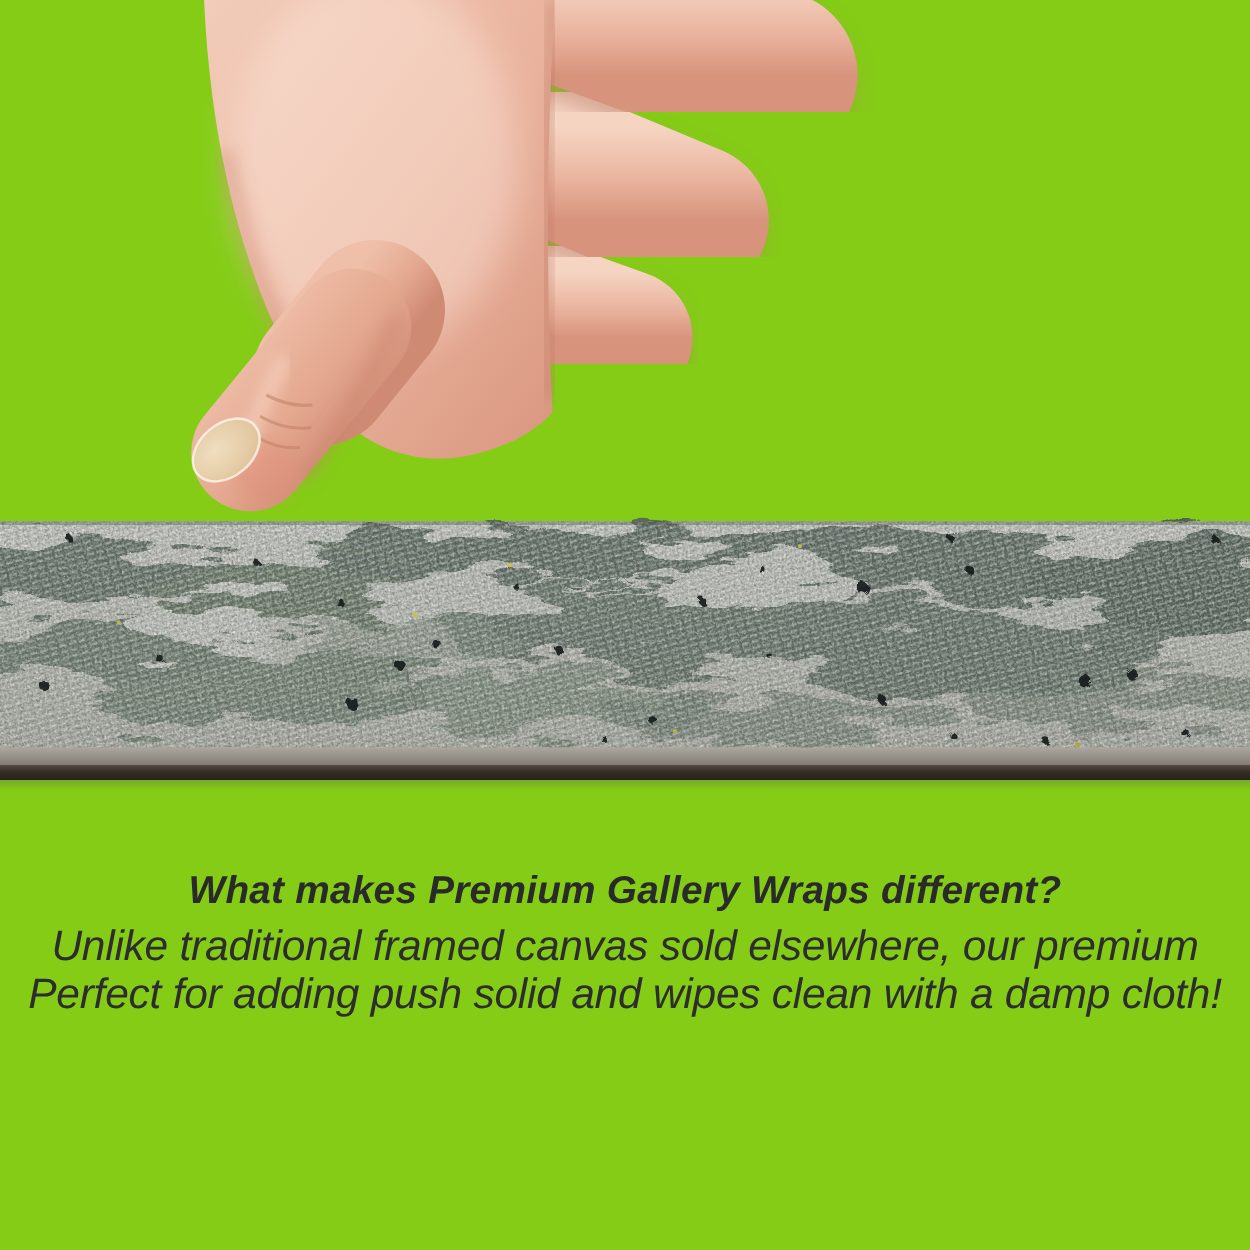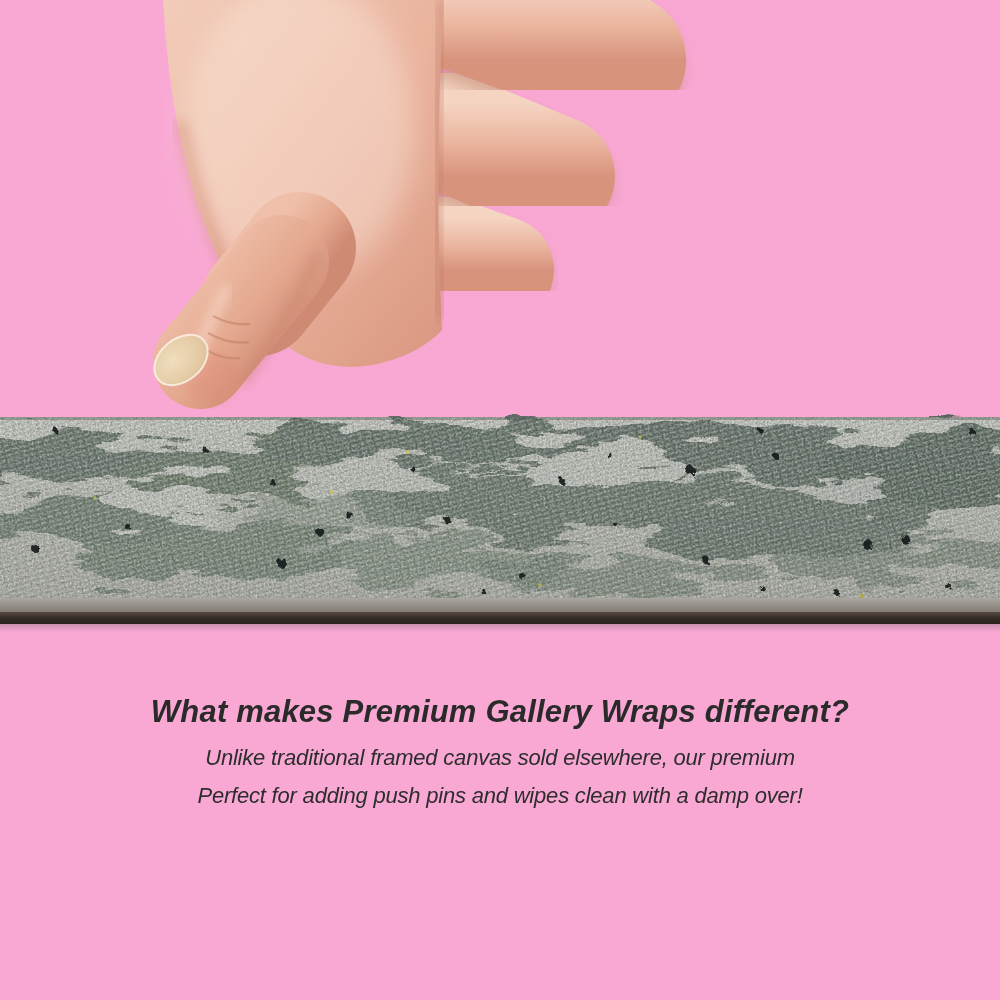--- a/index.html
+++ b/index.html
@@ -1,41 +1,41 @@
 <!DOCTYPE html>
 <html><head>
 <meta charset="utf-8">
 <style>
   * { margin:0; padding:0; box-sizing:border-box; }
   html,body { background:#ffffff; }
   .stage {
     position:relative;
     width:1000px; height:1000px;
-    background:#f9a8d4;
+    background:#84cc16;
     overflow:hidden;
     font-family:"Liberation Sans", sans-serif;
     padding-left:41px;
   }
   .photo-svg { position:absolute; left:0; top:0; display:block; }
   .copy {
     position:absolute;
     left:0; right:0; top:694px;
     text-align:center;
     color:#2d2d2d;
     font-style:italic;
   }
   .copy h1 {
     font-size:31px;
     font-weight:600;
     letter-spacing:0.2px;
     margin:0 0 9px 0;
     color:#2a2a2a;
   }
   .copy p {
-    font-size:22px;
+    font-size:34px;
     font-weight:500;
     letter-spacing:-0.2px;
     line-height:37.5px;
     margin:0;
     color:#2d2d2d;
   }
 </style>
 </head>
 <body>
 
@@ -223,16 +223,16 @@
       <rect x="0" y="417" width="1000" height="3" fill="rgba(70,80,70,0.35)"></rect>
       <rect x="0" y="598" width="1000" height="14" fill="url(#foldG)"></rect>
       <rect x="0" y="612" width="1000" height="12" fill="url(#edgeG)"></rect>
       <rect x="0" y="624" width="1000" height="8" fill="url(#shadowG)"></rect>
     </g>
   </svg>
 
   <div class="copy">
     <h1>What makes Premium Gallery Wraps different?</h1>
     <p>Unlike traditional framed canvas sold elsewhere, our premium</p>
-    <p>Perfect for adding push pins and wipes clean with a damp over!</p>
+    <p>Perfect for adding push solid and wipes clean with a damp cloth!</p>
   </div>
 
 </div>
 
 </body></html>

